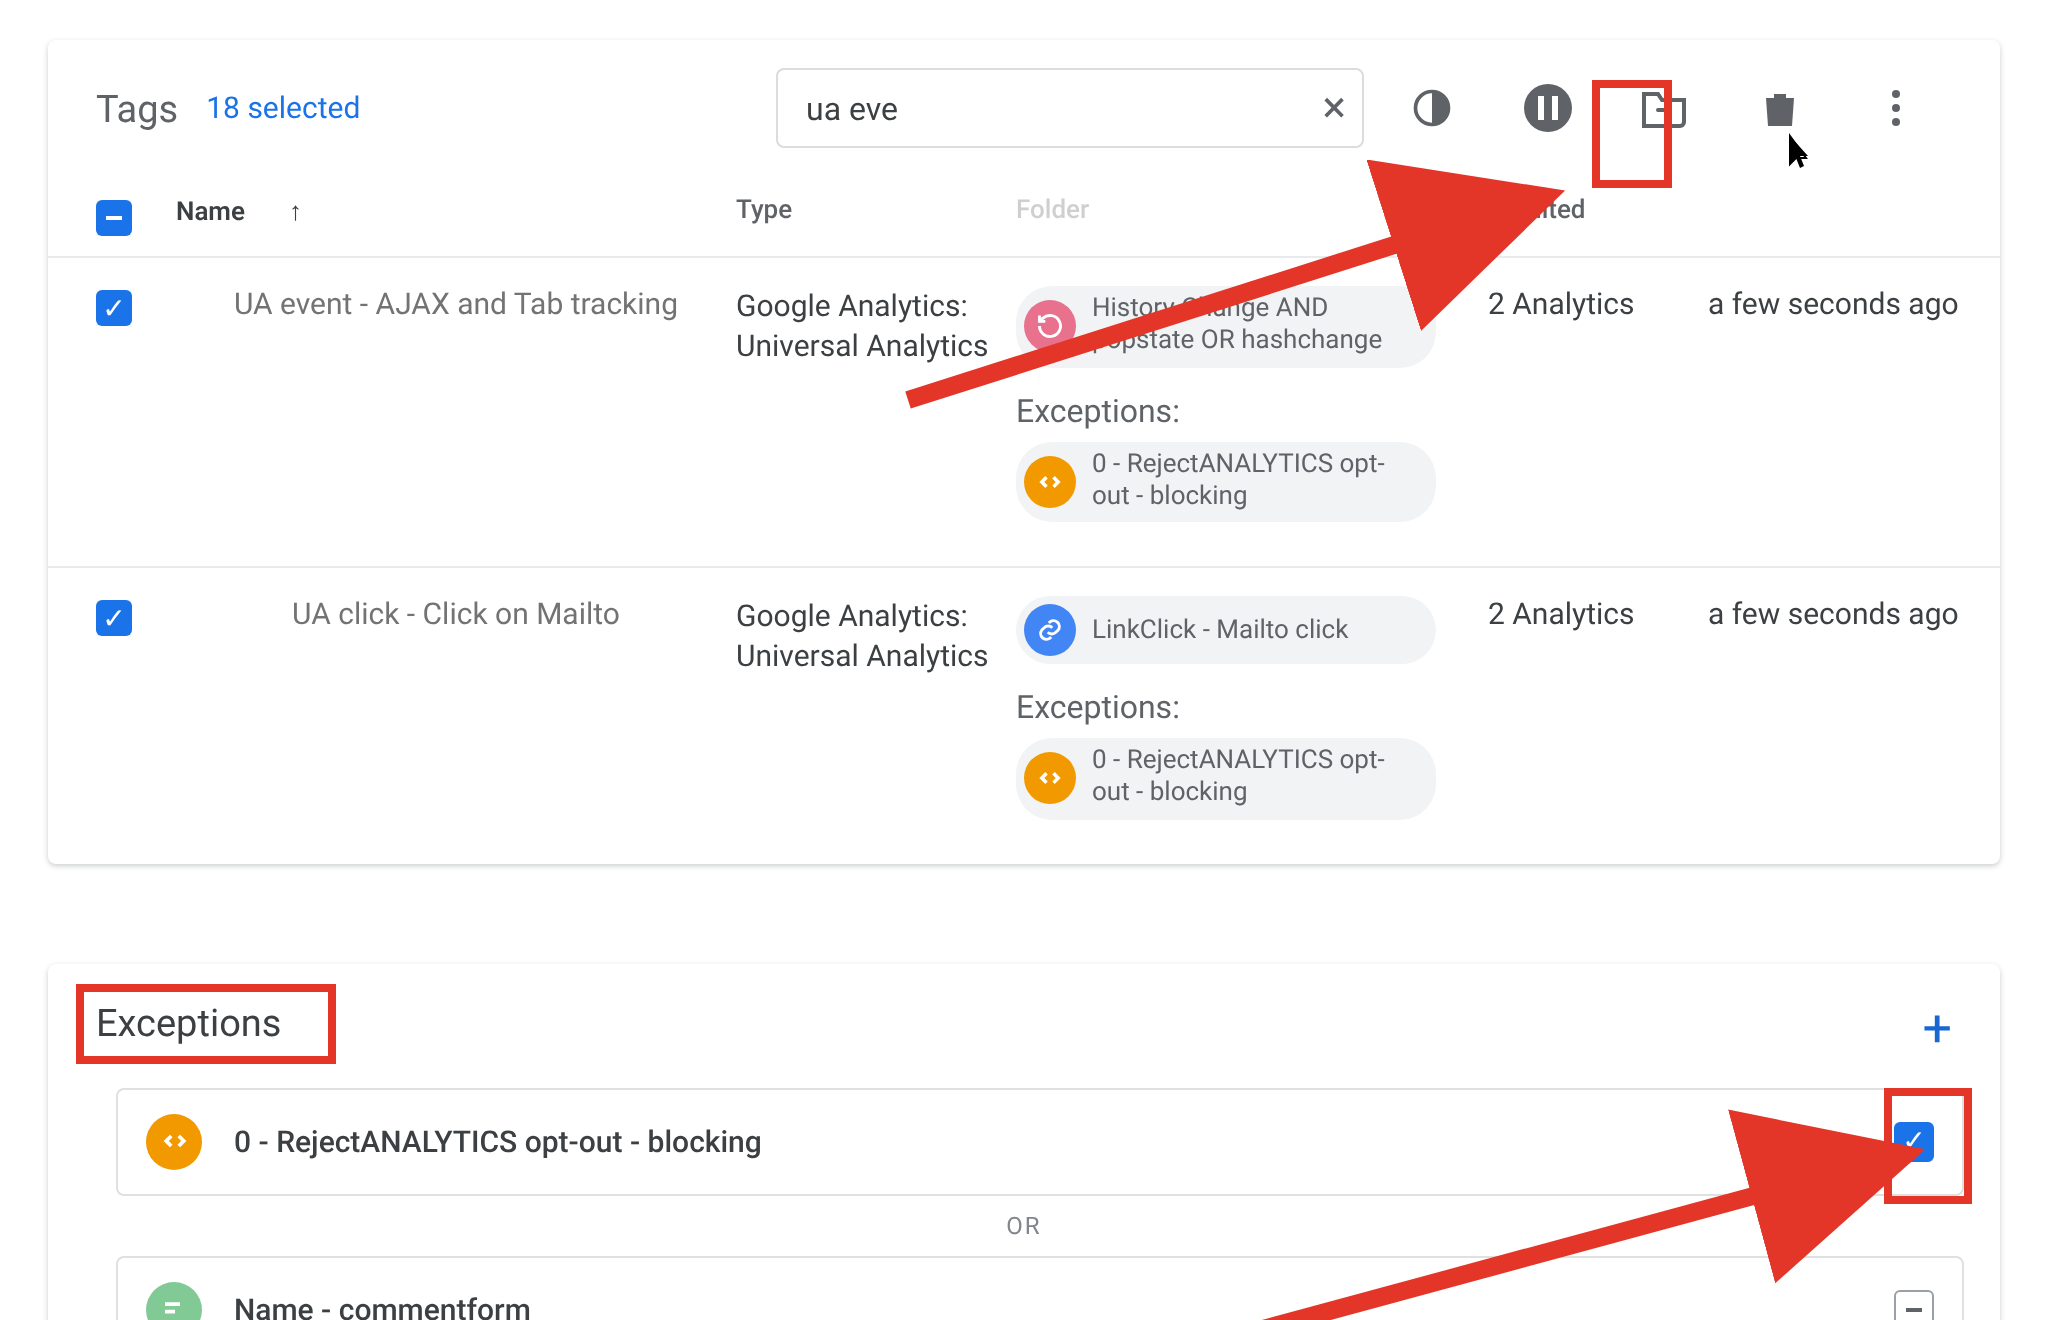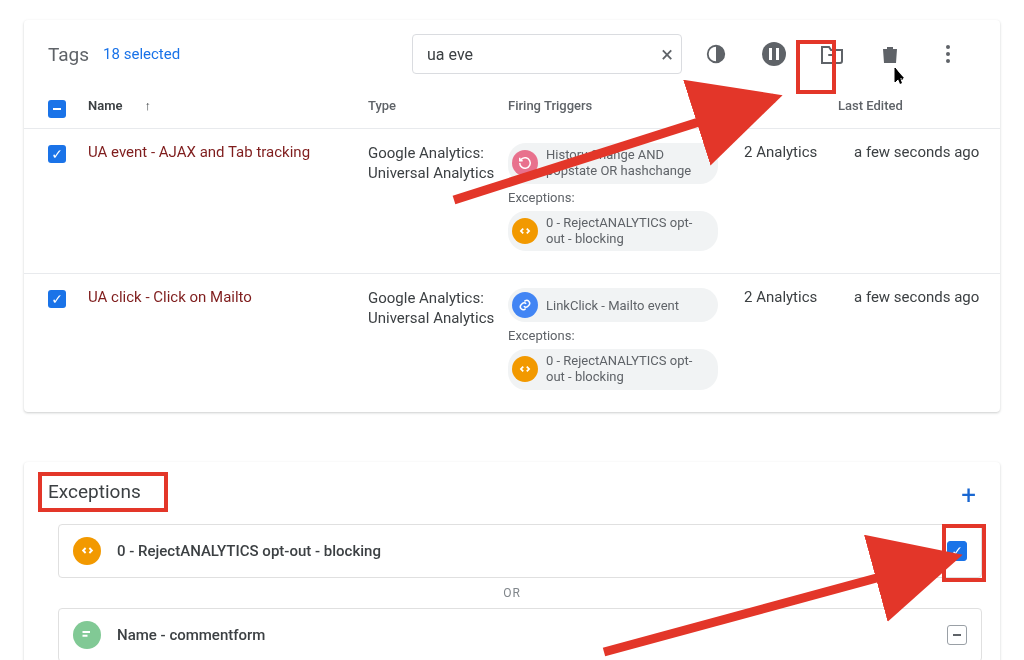--- a/index.html
+++ b/index.html
@@ -10,55 +10,55 @@
       box-shadow: 0 1px 3px rgba(60,64,67,0.15), 0 1px 2px rgba(60,64,67,0.12);
       position:relative;
     }
 
     
     .tags-header { display:flex; align-items:center; padding:14px 24px; gap:14px; }
     .tags-title { font-size:19px; color:#5f6368; font-weight:400; }
     .selected-count { color:#1a73e8; font-size:15px; }
     .search-box {
       margin-left:auto; display:flex; align-items:center;
-      border:1px solid #dadce0; border-radius:4px; height:40px; width:270px;
+      border:1px solid #dadce0; border-radius:4px; height:40px; width:294px;
       padding:0 8px 0 14px; color:#5f6368; font-size:16px;
     }
     .search-val { flex:1; color:#3c4043; }
     .icon-btn { width:40px; height:40px; display:flex; align-items:center; justify-content:center; color:#5f6368; border-radius:50%; }
     .icon-btn.circled { background:#5f6368; color:#fff; width:24px; height:24px; }
     .toolbar { display:flex; align-items:center; gap:18px; padding-right:8px; }
 
     
     .thead, .row { display:grid; grid-template-columns: 56px 280px 140px 220px 110px 1fr; align-items:flex-start; }
     .thead { padding:10px 8px; font-size:13px; color:#5f6368; font-weight:500; }
     .thead .name-h { display:flex; align-items:center; gap:22px; font-weight:600; color:#3c4043;}
     .row { padding:14px 8px 16px; border-top:1px solid #e8eaed; }
     .checkbox {
       width:18px; height:18px; border-radius:3px; display:flex; align-items:center; justify-content:center;
       margin-left:16px; margin-top:2px;
     }
     .checkbox.checked { background:#1a73e8; color:#fff;}
     .checkbox.indet { background:#1a73e8; color:#fff; }
-    .tag-name { color:#7f1d1d; font-size:15px; }
+    .tag-name { color:#737373; font-size:15px;text-align:center; }
     .type-text { color:#3c4043; font-size:15px; line-height:1.35;}
     .folder, .edited { color:#3c4043; font-size:15px;margin-left:16px; }
 
     .trigger-chip {
       display:flex; align-items:center; gap:8px; background:#f1f3f4; border-radius:18px;
       padding:4px 12px 4px 4px; font-size:13px; color:#5f6368; margin-bottom:6px; max-width:210px;
     }
     .trigger-chip .tchip-icon {
       width:26px; height:26px; border-radius:50%; display:flex; align-items:center; justify-content:center; flex-shrink:0;
     }
     .ic-history { background:#e8718d; color:#fff; }
     .ic-link    { background:#4285f4; color:#fff; }
     .ic-code    { background:#f29900; color:#fff; }
     .ic-form    { background:#81c995; color:#fff; }
-    .exc-label { font-size:13px; color:#5f6368; margin:0 0 6px; }
+    .exc-label { font-size:16px; color:#5f6368; margin:12px 0 6px; }
 
     
     .panel2 { margin-top:50px; }
     .exc-header { display:flex; align-items:flex-start; padding:18px 24px 14px; }
     .exc-title { font-size:19px; color:#3c4043; }
     .plus-btn { margin-left:auto; color:#1967d2; font-size:26px; font-weight:400; }
     .exc-row {
       margin: 0 18px 0 34px; border:1px solid #e0e0e0; border-radius:4px;
       display:flex; align-items:center; padding:12px 14px; gap:16px;
     }
@@ -130,21 +130,20 @@
         <svg width="12" height="12">
             <rect x="2" y="5" width="8" height="2" fill="#fff"></rect>
           </svg>
       </div>
     </div>
     <div class="name-h">
       <span>Name</span>
       <span>↑</span>
     </div>
     <div>Type</div>
-    <div>Firing Triggers</div>
     <div style="opacity:0.3;">Folder</div>
     <div>Last Edited</div>
   </div>
 
   <div class="row">
     <div>
         <div class="checkbox checked">✓</div>
       </div>
     <div class="tag-name">UA event - AJAX and Tab tracking</div>
     <div class="type-text">Google Analytics: Universal Analytics</div>
@@ -179,21 +178,21 @@
     <div class="tag-name">UA click - Click on Mailto</div>
     <div class="type-text">Google Analytics: Universal Analytics</div>
     <div>
       <div class="trigger-chip">
         <span class="tchip-icon ic-link">
           <svg width="14" height="14" viewBox="0 0 24 24" fill="none" stroke="#fff" stroke-width="2.5">
               <path d="M10 14a5 5 0 0 0 7 0l2-2a5 5 0 0 0-7-7l-1 1"></path>
               <path d="M14 10a5 5 0 0 0-7 0l-2 2a5 5 0 0 0 7 7l1-1"></path>
             </svg>
         </span>
-        <span>LinkClick - Mailto event</span>
+        <span>LinkClick - Mailto click</span>
       </div>
       <div class="exc-label">Exceptions:</div>
       <div class="trigger-chip">
         <span class="tchip-icon ic-code">
           <svg width="14" height="14" viewBox="0 0 24 24" fill="none" stroke="#fff" stroke-width="3">
               <path d="M9 8l-4 4 4 4M15 8l4 4-4 4"></path>
             </svg>
         </span>
         <span style="line-height:1.25;">0 - RejectANALYTICS opt-out - blocking</span>
       </div>

